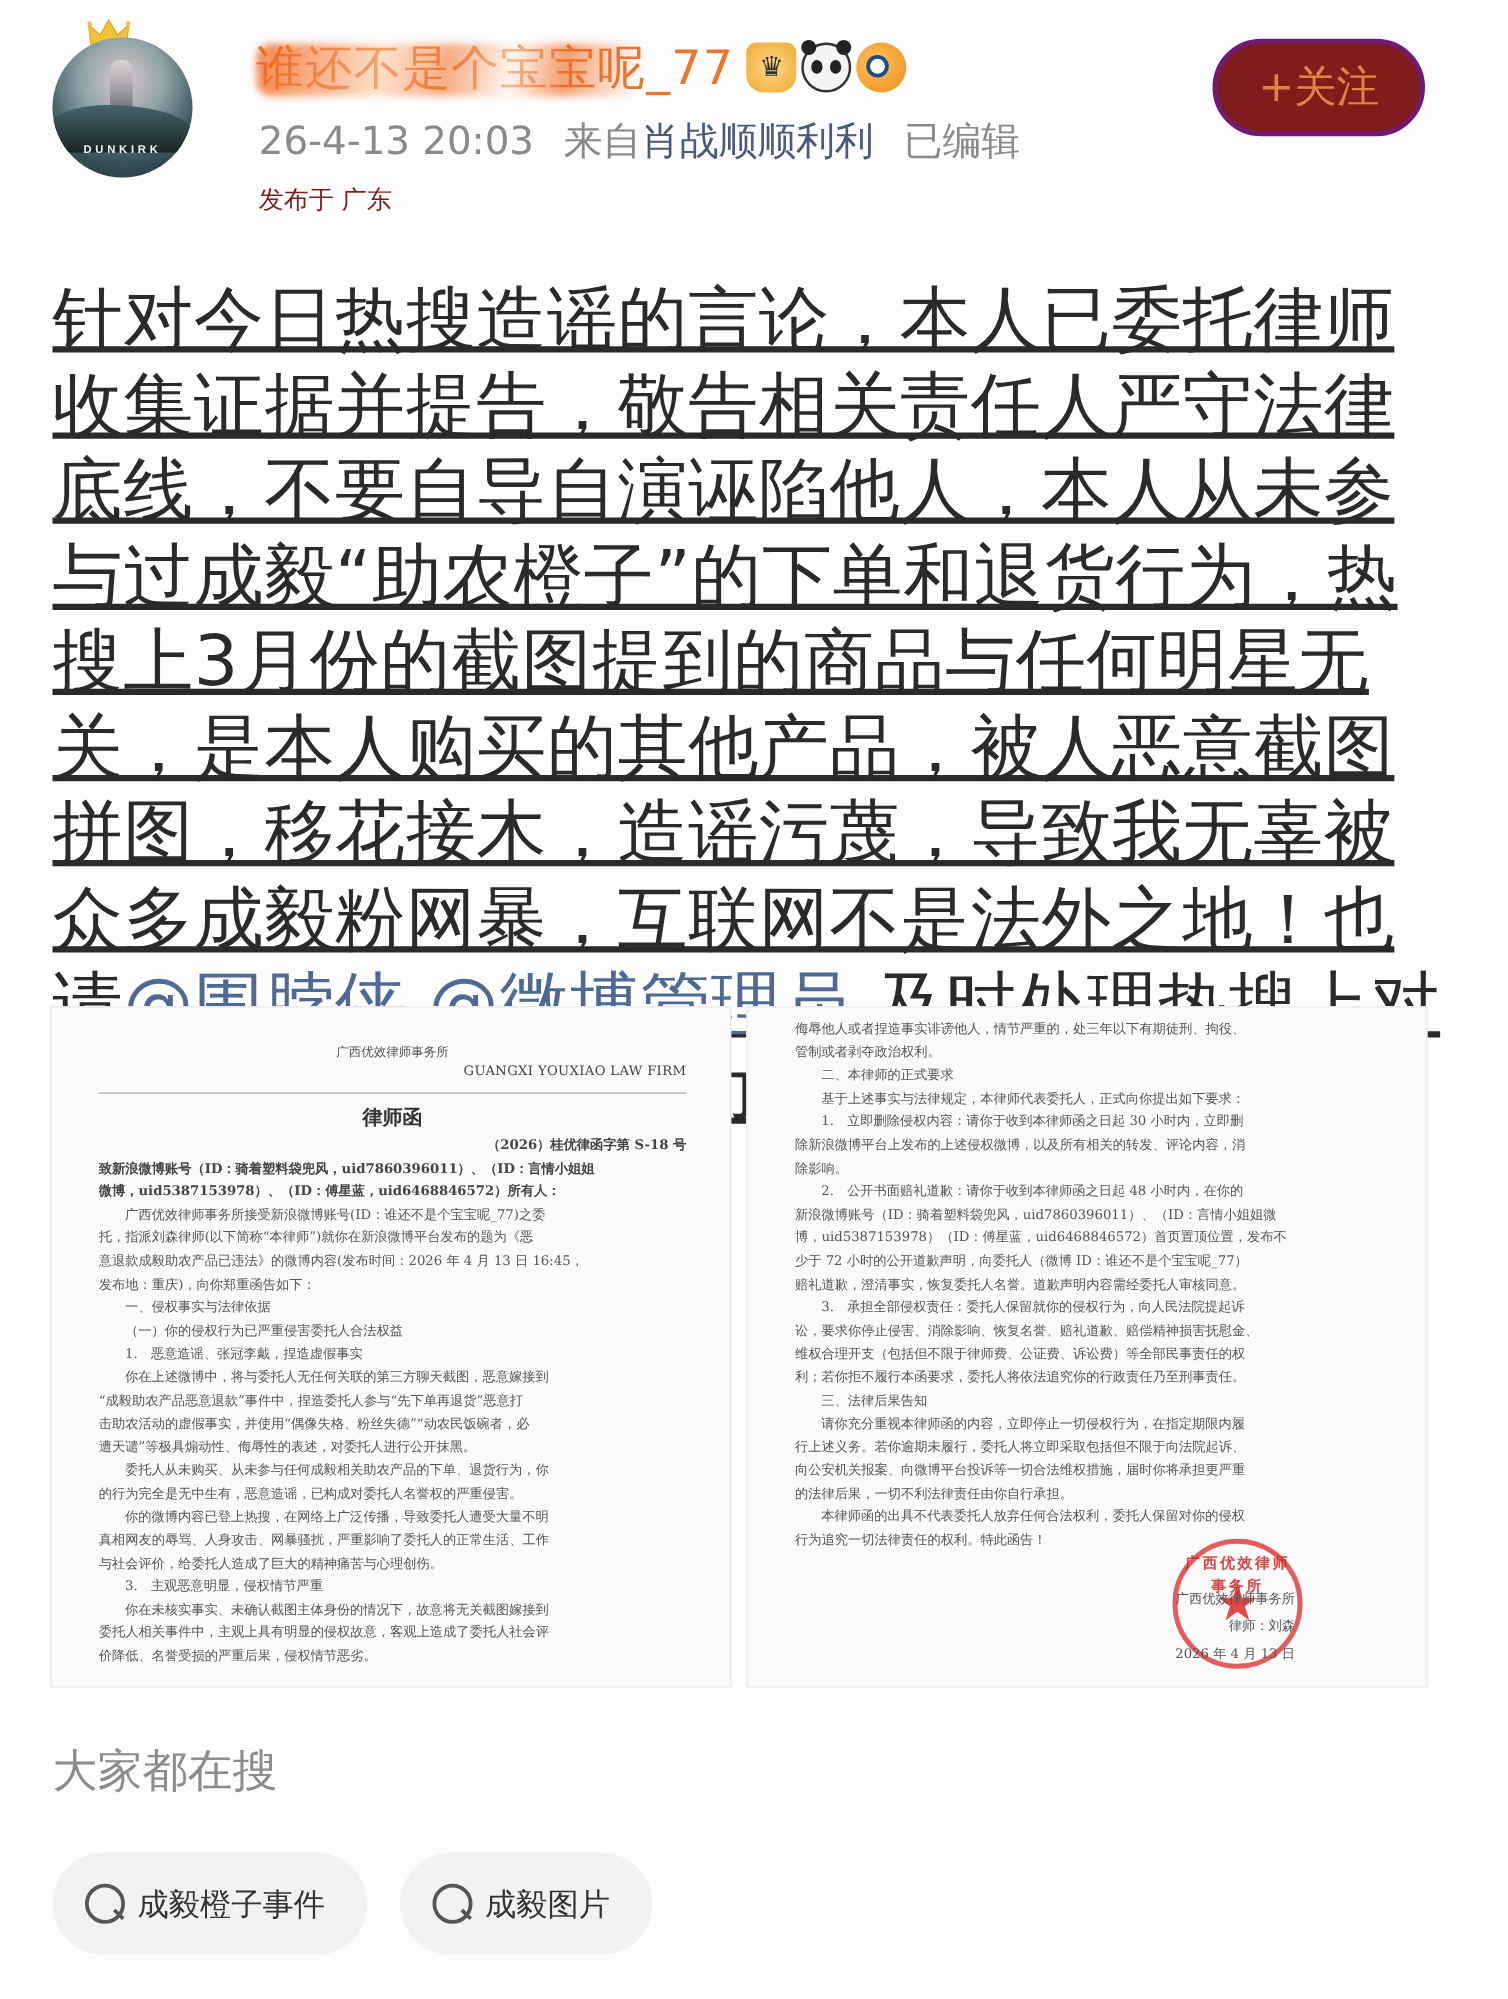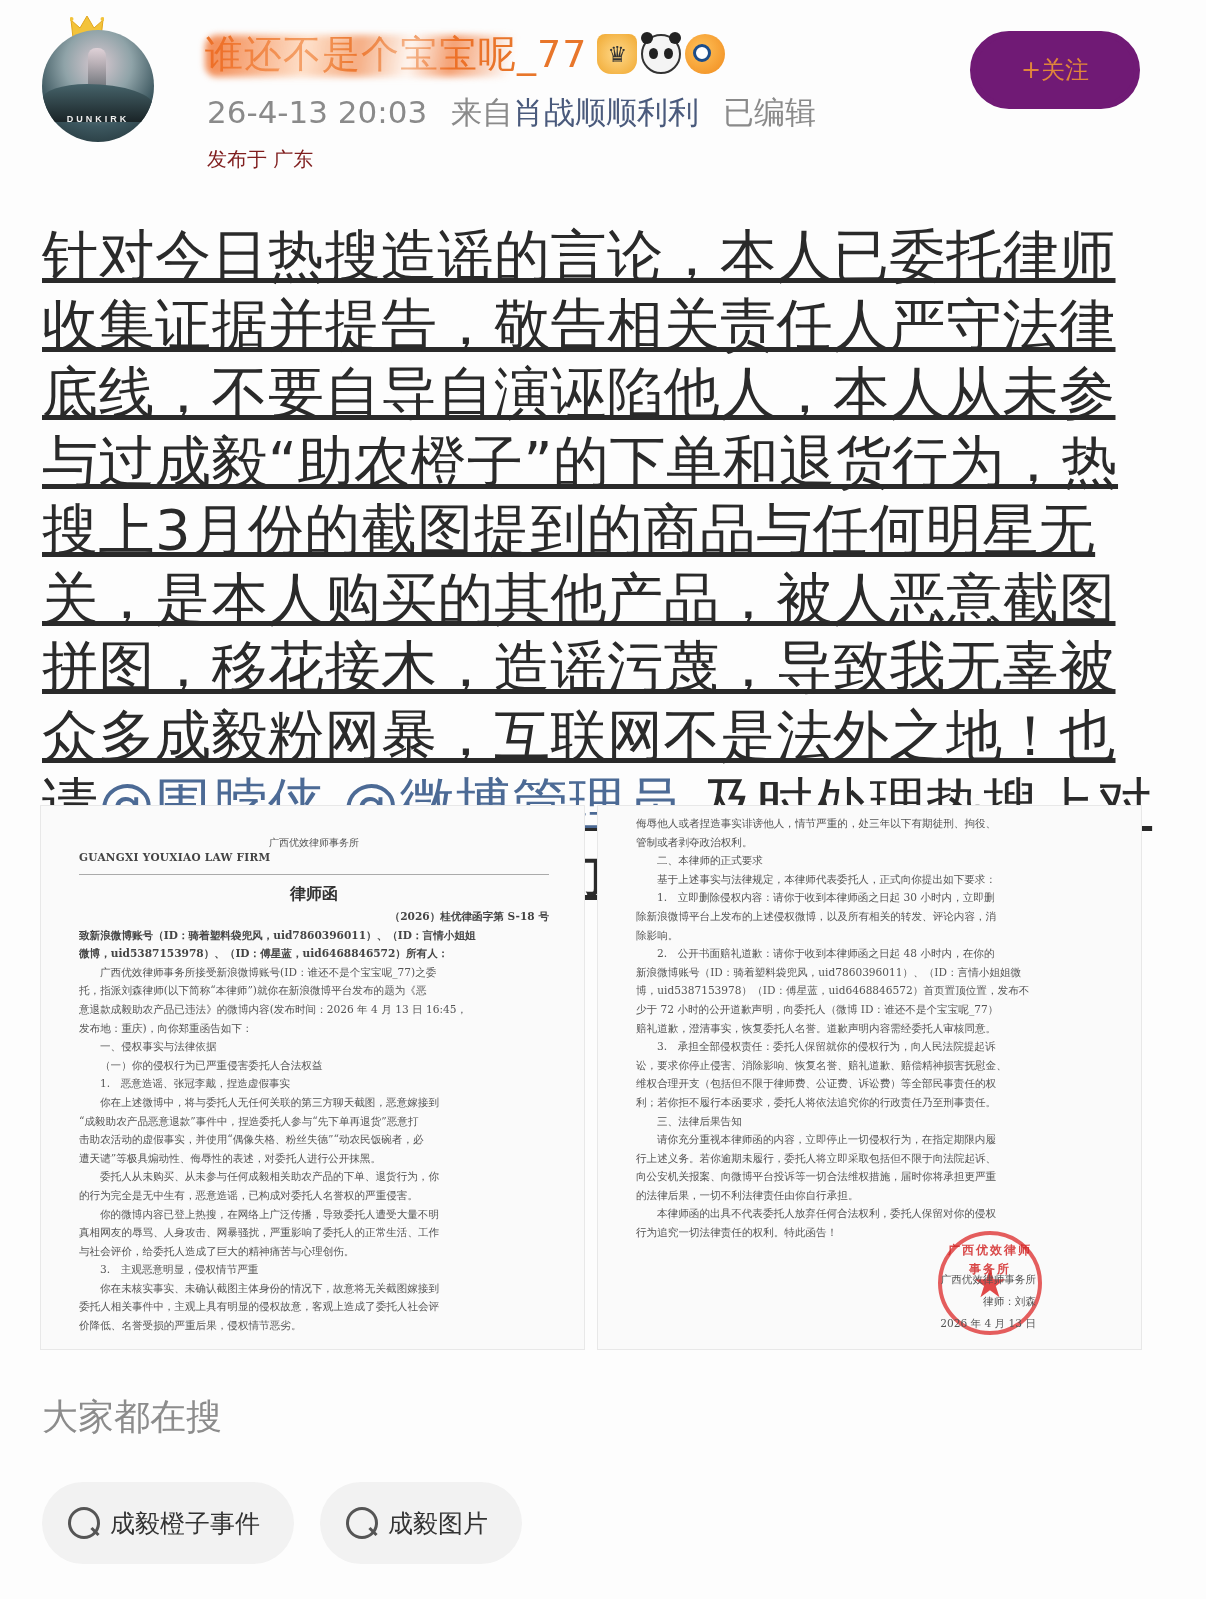--- a/index.html
+++ b/index.html
@@ -33,34 +33,34 @@
   .panda-eyes::before, .panda-eyes::after { content: ""; position: absolute; top: 0; width: 9px; height: 11px; background: #222; border-radius: 50%; }
   .panda-eyes::before { left: 0; } .panda-eyes::after { right: 0; }
   .badge-fish { background: radial-gradient(circle at 40% 40%, #ffc25a, #f08a1c); position: relative; }
   .badge-fish::before { content: ""; position: absolute; left: 8px; top: 10px; width: 12px; height: 12px; background: #fff; border-radius: 50%; border: 3px solid #1c4d8a; }
 
   .meta-row { position: absolute; left: 207px; top: 92px; font-size: 31px; color: #8a8a8a; white-space: nowrap; }
   .meta-row .src { color: #4a5a7c; }
   .meta-row .sep { display: inline-block; width: 14px; }
   .loc-row { position: absolute; left: 207px; top: 146px; font-size: 20px; color: #7f1d1d; }
 
-  .follow-btn { position: absolute; left: 970px; top: 31px; width: 170px; height: 78px; border: 6px solid #701a75; border-radius: 40px;
-    display: flex; align-items: center; justify-content: center; font-size: 24px; color: #e0863a; background: #701a75; cursor: pointer; }
+  .follow-btn { position: absolute; left: 970px; top: 31px; width: 170px; height: 78px; border: 4px solid #701a75; border-radius: 40px;
+    display: flex; align-items: center; justify-content: center; font-size: 34px; color: #e0863a; background: #7f1d1d; cursor: pointer; }
 
   
   .post-text { position: absolute; left: 42px; top: 222px; width: 1120px; font-size: 56px; line-height: 68.5px; color: #2a2a2a; letter-spacing: 0.5px; text-decoration: underline; }
   .mention { color: #4c6a95; cursor: pointer; }
 
   
   .images { position: absolute; left: 40px; top: 805px; width: 1102px; height: 545px; display: flex; gap: 12px; }
   .page { flex: 1; background: #fafafa; border: 1px solid #e8e8e8; position: relative; overflow: hidden;
     font-family: "DejaVu Serif", "Liberation Serif", serif; color: #555; font-size: 10.6px; line-height: 18.6px; cursor: pointer; }
   .page .inner { position: absolute; left: 38px; top: 0; width: 470px; }
   .p-firm-cn { text-align: center; font-size: 10px; margin-top: 30px; color: #555; line-height: 14px; }
-  .p-firm-en { text-align: left; font-size: 10.5px; font-weight: bold; color: #444; line-height: 14px; letter-spacing: .3px; }
+  .p-firm-en { text-align: right; font-size: 10.5px; font-weight: normal; color: #444; line-height: 14px; letter-spacing: .3px; }
   .p-rule { height: 1px; background: #aaa; margin: 10px 0 6px; }
   .p-title { text-align: center; font-size: 16px; font-weight: bold; color: #333; line-height: 26px; }
   .p-ref { text-align: right; font-weight: bold; color: #444; }
   .p-bold { font-weight: bold; color: #444; }
   .p-line { white-space: nowrap; overflow: hidden; }
   .ind1 { text-indent: 21px; }
   .p-right .inner { top: 8px; left: 38px; }
   .sig { position: absolute; left: 308px; top: 462px; text-align: right; width: 130px; color: #555; line-height: 22px; font-size: 10.6px; }
   .seal { position: absolute; left: 340px; top: 425px; width: 104px; height: 104px; border-radius: 50%; border: 4px solid rgba(220,40,40,.75);
     display: flex; align-items: center; justify-content: center; color: rgba(220,40,40,.85); font-size: 40px; }

